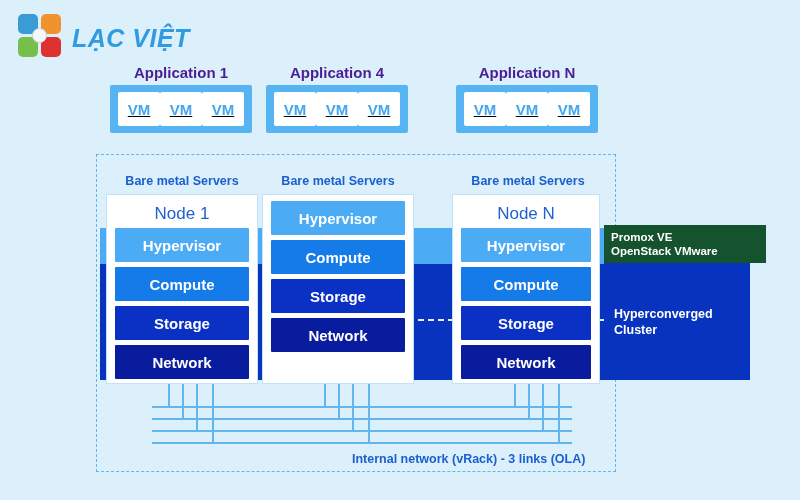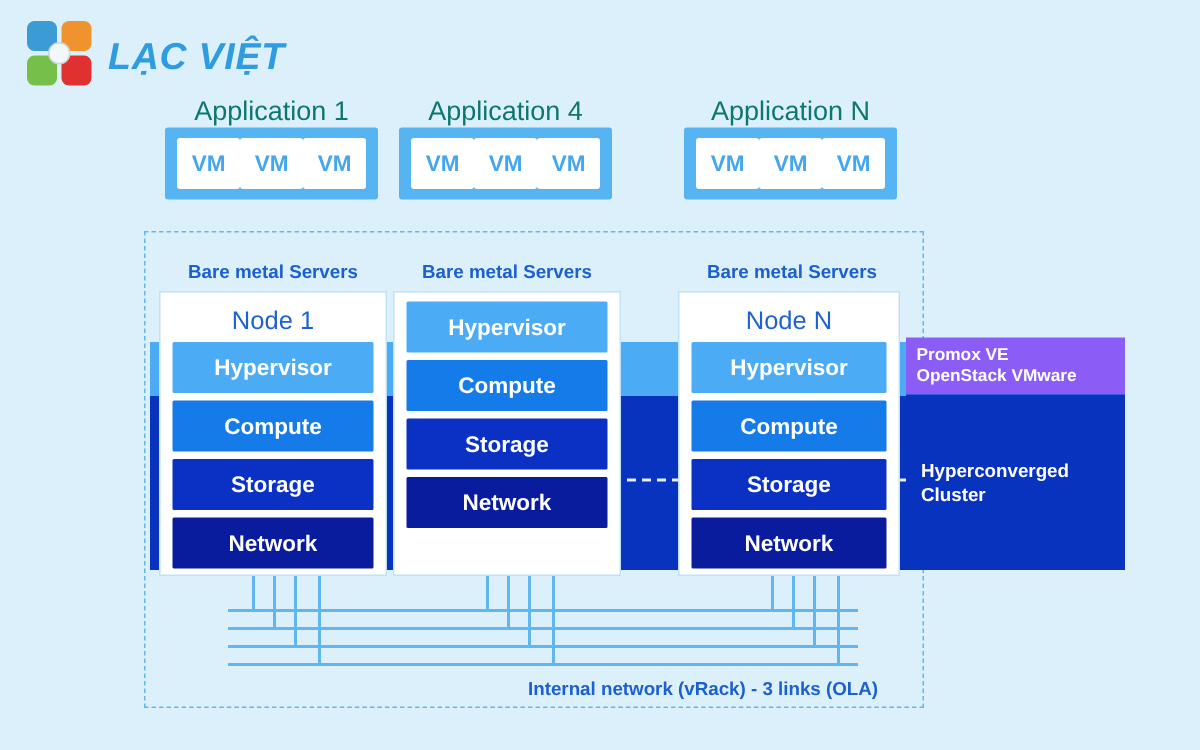--- a/index.html
+++ b/index.html
@@ -56,35 +56,36 @@
     font-weight: bold;
     font-style: italic;
     color: #2f9be0;
     letter-spacing: 0.5px;
     white-space: nowrap;
   }
 
   
   .app-title {
     position: absolute;
-    font-size: 18px;
-    font-weight: normal;
-    color: #0f766e;
+    font-size: 15px;
+    font-weight: bold;
+    color: #4c1d95;
     text-align: center;
     white-space: nowrap;
   }
   .app-box {
     position: absolute;
     background: #56b4f2;
     border-radius: 2px;
     display: flex;
     align-items: center;
     justify-content: space-between;
     box-sizing: border-box;
     padding: 7px 8px;
+    text-decoration: underline;
   }
   .vm {
     width: 46px;
     height: 100%;
     background: #ffffff;
     border-radius: 2px;
     display: flex;
     align-items: center;
     justify-content: center;
     font-size: 15px;
@@ -155,22 +156,22 @@
 
   
   #hc-panel {
     position: absolute;
     left: 604px; top: 225px;
     width: 146px; height: 155px;
   }
   #hc-top {
     position: absolute;
     left: 0; top: 0;
-    width: 146px; height: 38px;
-    background: #8b5cf6;
+    width: 162px; height: 38px;
+    background: #14532d;
     color: #ffffff;
     font-size: 11.5px;
     font-weight: bold;
     line-height: 14px;
     padding: 5px 7px 0 7px;
     box-sizing: border-box;
   }
   #hc-body {
     position: absolute;
     left: 0; top: 38px;

